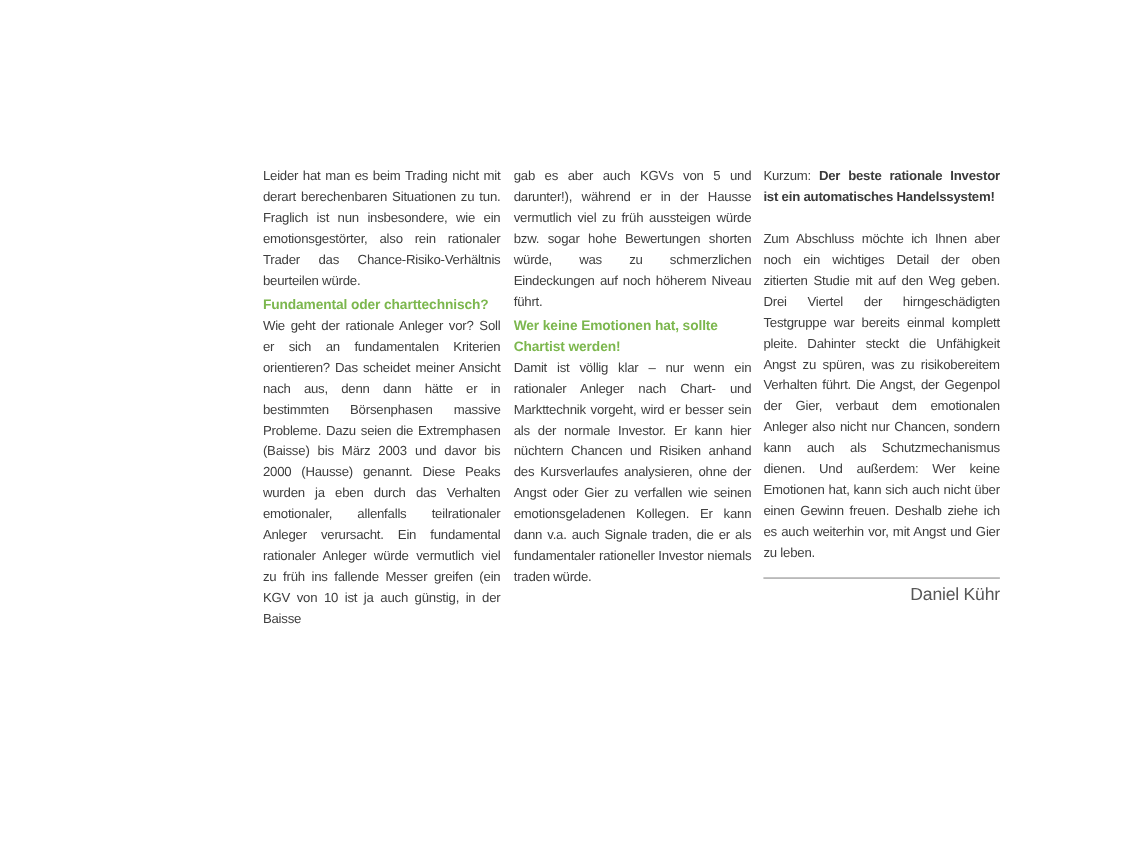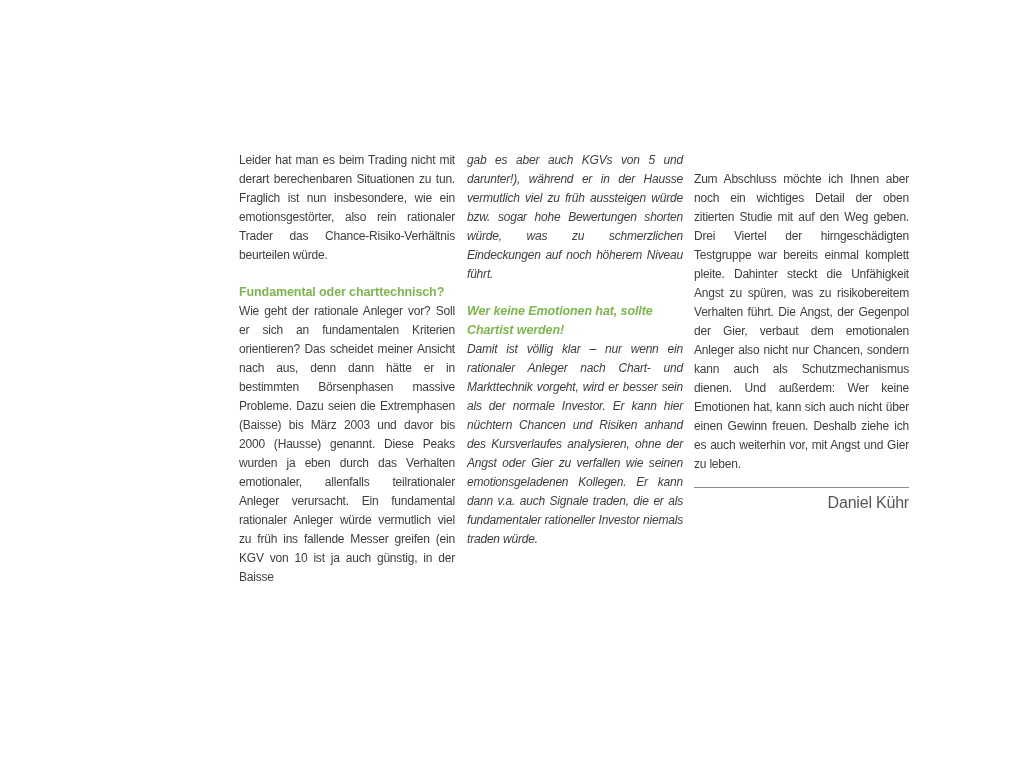--- a/index.html
+++ b/index.html
@@ -23,25 +23,25 @@
     width: 216px;
     color: #3e3e3e;
     font-size: 12px;
     line-height: 19px;
     letter-spacing: -0.2px;
     text-align: justify;
     hyphens: auto;
     -webkit-hyphens: auto;
   }
   .col-1 { left: 239px; }
-  .col-2 { left: 467px; font-style: italic; }
+  .col-2 { left: 467px; }
   .col-3 { left: 694px; width: 215px; }
   .col p { margin: 0; }
   .col h3 {
-    margin: 18px 0 0 0;
+    margin: 3px 0 0 0;
     font-size: 12.5px;
     line-height: 19px;
     font-weight: bold;
     color: #7cb74e;
     text-align: left;
     letter-spacing: -0.1px;
   }
   .intro {
     font-size: 12px;
     line-height: 19px;
@@ -68,20 +68,21 @@
     <p>Wie geht der rationale Anleger vor? Soll er sich an fundamentalen Kriterien orientieren? Das scheidet meiner Ansicht nach aus, denn dann hätte er in bestimmten Börsenphasen massive Probleme. Dazu seien die Extremphasen (Baisse) bis März 2003 und davor bis 2000 (Hausse) genannt. Diese Peaks wurden ja eben durch das Verhalten emotionaler, allenfalls teilrationaler Anleger verursacht. Ein fundamental rationaler Anleger würde vermutlich viel zu früh ins fallende Messer greifen (ein KGV von 10 ist ja auch günstig, in der Baisse</p>
   </div>
 
   <div class="col col-2">
     <p>gab es aber auch KGVs von 5 und darunter!), während er in der Hausse vermutlich viel zu früh aussteigen würde bzw. sogar hohe Bewertungen shorten würde, was zu schmerzlichen Eindeckungen auf noch höherem Niveau führt.</p>
     <h3>Wer keine Emotionen hat, sollte Chartist werden!</h3>
     <p>Damit ist völlig klar – nur wenn ein rationaler Anleger nach Chart- und Markttechnik vorgeht, wird er besser sein als der normale Investor. Er kann hier nüchtern Chancen und Risiken anhand des Kursverlaufes analysieren, ohne der Angst oder Gier zu verfallen wie seinen emotionsgeladenen Kollegen. Er kann dann v.a. auch Signale traden, die er als fundamentaler rationeller Investor niemals traden würde.</p>
   </div>
 
   <div class="col col-3">
+    <p class="intro"><span>Kurzum: </span><span class="bold">Der beste rationale Investor ist ein automatisches Handelssystem!</span></p>
     <div class="spacer"></div>
     <p>Zum Abschluss möchte ich Ihnen aber noch ein wichtiges Detail der oben zitierten Studie mit auf den Weg geben. Drei Viertel der hirngeschädigten Testgruppe war bereits einmal komplett pleite. Dahinter steckt die Unfähigkeit Angst zu spüren, was zu risikobereitem Verhalten führt. Die Angst, der Gegenpol der Gier, verbaut dem emotionalen Anleger also nicht nur Chancen, sondern kann auch als Schutzmechanismus dienen. Und außerdem: Wer keine Emotionen hat, kann sich auch nicht über einen Gewinn freuen. Deshalb ziehe ich es auch weiterhin vor, mit Angst und Gier zu leben.</p>
     <div class="signature">
       <span>Daniel Kühr</span>
     </div>
   </div>
 
 </div>
 
 </body></html>

